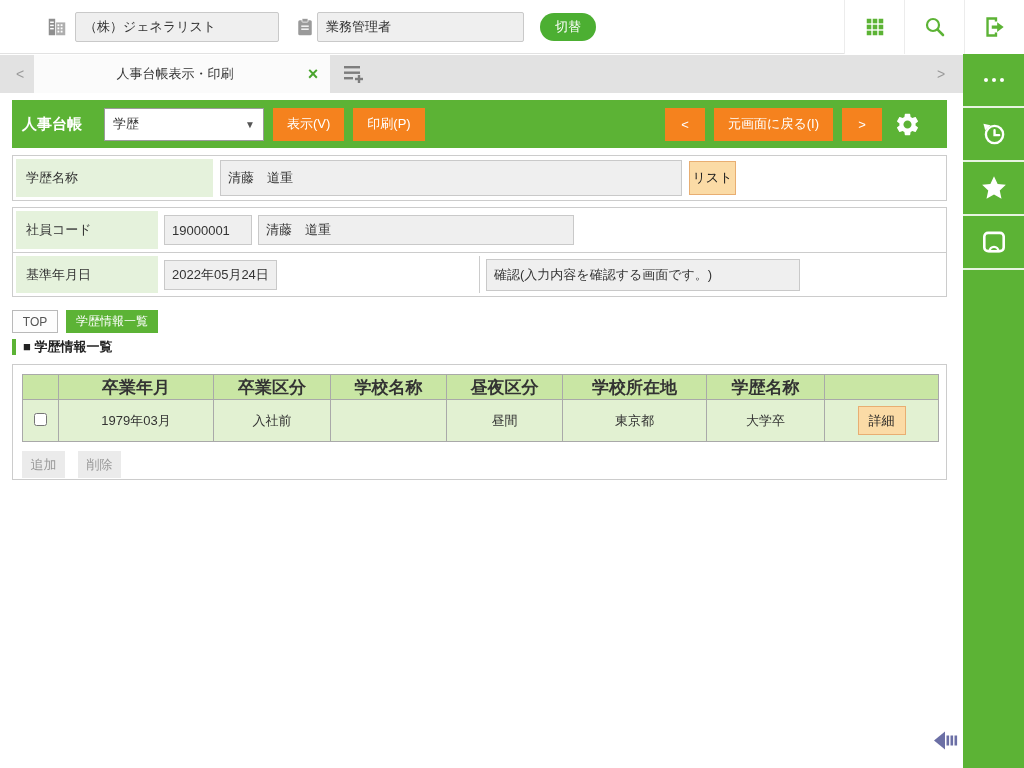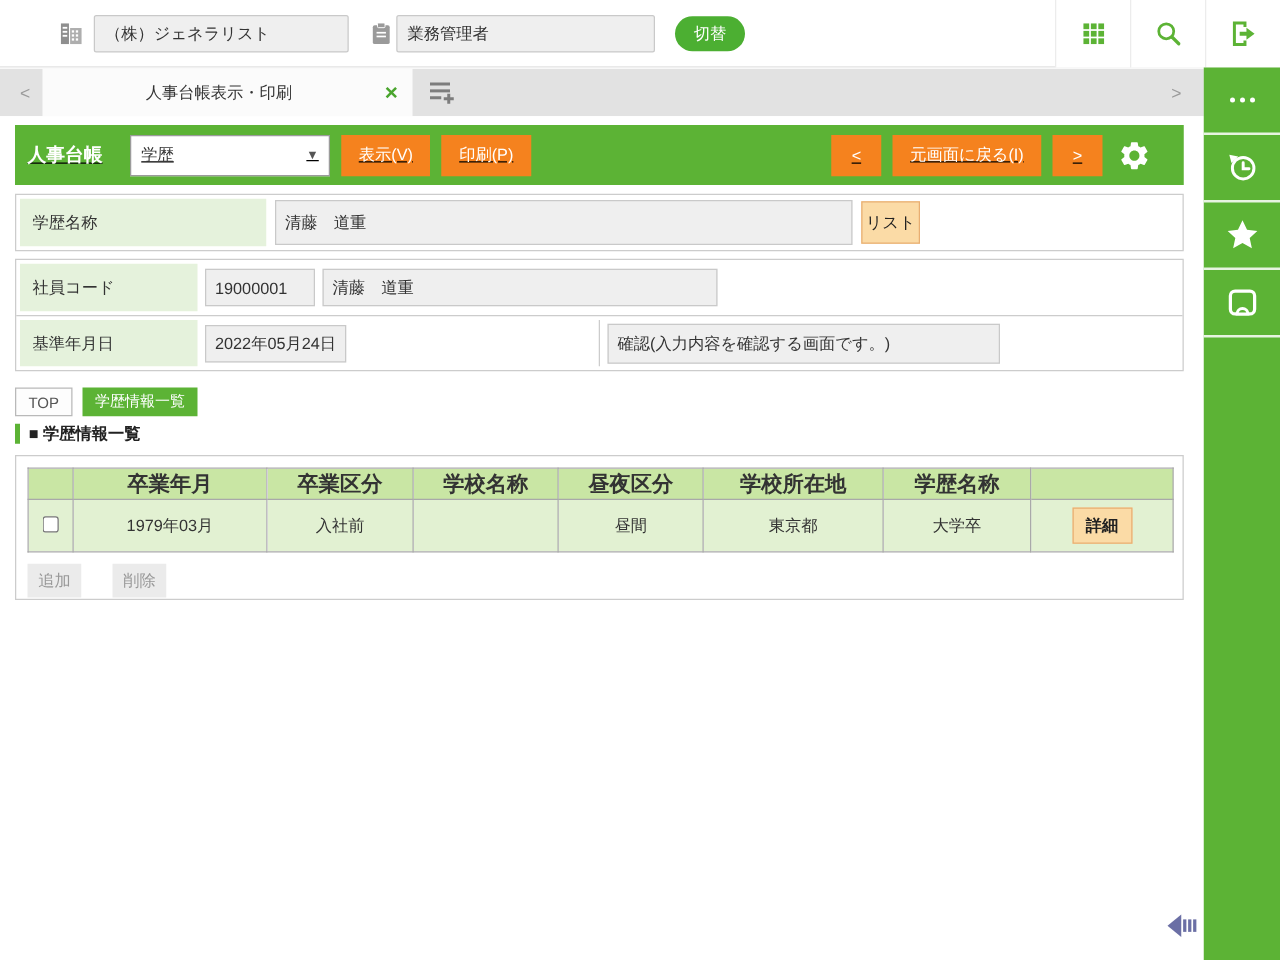--- a/index.html
+++ b/index.html
@@ -22,21 +22,21 @@
   .chev-left { left:8px; }
   .chev-right { right:10px; }
   .tab { position:absolute; left:34px; top:0; width:296px; height:38px; background:#fbfbfb; display:flex; align-items:center; cursor:pointer; }
   .tab-title { flex:1; text-align:center; font-size:13px; color:#333; padding-left:20px; }
   .tab-close { width:34px; text-align:center; color:#4aa52e; font-weight:bold; font-size:18px; line-height:18px; cursor:pointer; }
   .newtab-icon { position:absolute; left:342px; top:8px; cursor:pointer; }
 
   
   #main { position:absolute; left:0; top:93px; width:963px; height:675px; background:#fff; }
 
-  .cmdbar { position:absolute; left:12px; top:7px; width:935px; height:48px; background:#5cb335; display:flex; align-items:center; padding:0 10px;text-decoration:underline; }
+  .cmdbar { position:absolute; left:12px; top:7px; width:935px; height:48px; background:#5cb335; display:flex; align-items:center; padding:0 10px; }
   .cmd-title { color:#fff; font-weight:bold; font-size:15px; margin-right:22px; }
   .cmd-select { width:160px; height:33px; background:#fff; border:1px solid #9b9b9b; display:flex; align-items:center; padding:0 8px; font-size:13px; color:#333; cursor:pointer; }
   .cmd-select .sel-text { flex:1; }
   .cmd-select .sel-arrow { color:#555; font-size:10px; }
   .btn-orange { height:33px; background:#f5821e; border:none; color:#fff; font-size:13px; padding:0 14px; margin-left:9px; cursor:pointer; font-family:inherit; }
   .btn-nav { width:40px; padding:0; }
   .cmd-spacer { flex:1; }
   .gear-wrap { margin-left:12px; margin-right:16px; cursor:pointer; display:flex; }
 
   .label-cell { background:#e5f2dc; height:100%; display:flex; align-items:center; padding-left:10px; font-size:13px; color:#333; }
@@ -66,24 +66,24 @@
   .section-title { position:absolute; left:12px; top:245px; display:flex; align-items:center; }
   .section-bar { width:4px; height:16px; background:#5cb335; }
   .section-text { margin-left:7px; font-size:13px; font-weight:bold; color:#222; }
 
   .panel-table { position:absolute; left:12px; top:271px; width:935px; height:116px; border:1px solid #ccc; background:#fff; padding:9px; }
   table.edu { border-collapse:collapse; table-layout:fixed; width:916px; }
   table.edu th, table.edu td { border:1px solid #a9a9a9; text-align:center; overflow:hidden; }
   table.edu th { background:#c9e6a4; height:25px; font-size:17px; font-weight:bold; color:#333; }
   table.edu td { background:#e2f1d2; height:42px; font-size:13px; color:#333; }
   .row-check { width:13px; height:13px; cursor:pointer; }
-  #detail-button { width:48px; height:29px; font-weight:bold; }
+  #detail-button { width:48px; height:29px; font-weight:normal; }
   .table-actions { margin-top:9px; display:flex; }
   .btn-gray { width:43px; height:27px; background:#ebebeb; border:none; color:#999; font-size:13px; cursor:pointer; font-family:inherit; }
-  .btn-gray + .btn-gray { margin-left:25px; }
+  .btn-gray + .btn-gray { margin-left:13px; }
 
   
   #sidebar { position:absolute; left:963px; top:54px; width:61px; height:714px; background:#5cb335; }
   .side-item { height:54px; display:flex; align-items:center; justify-content:center; border-bottom:2px solid rgba(255,255,255,0.85); cursor:pointer; }
   .dots { display:flex; gap:4px; }
   .dots i { width:4px; height:4px; border-radius:50%; background:#fff; }
 
   #collapse-arrow { position:absolute; left:933px; top:730px; cursor:pointer; }
 </style>
 </head>

